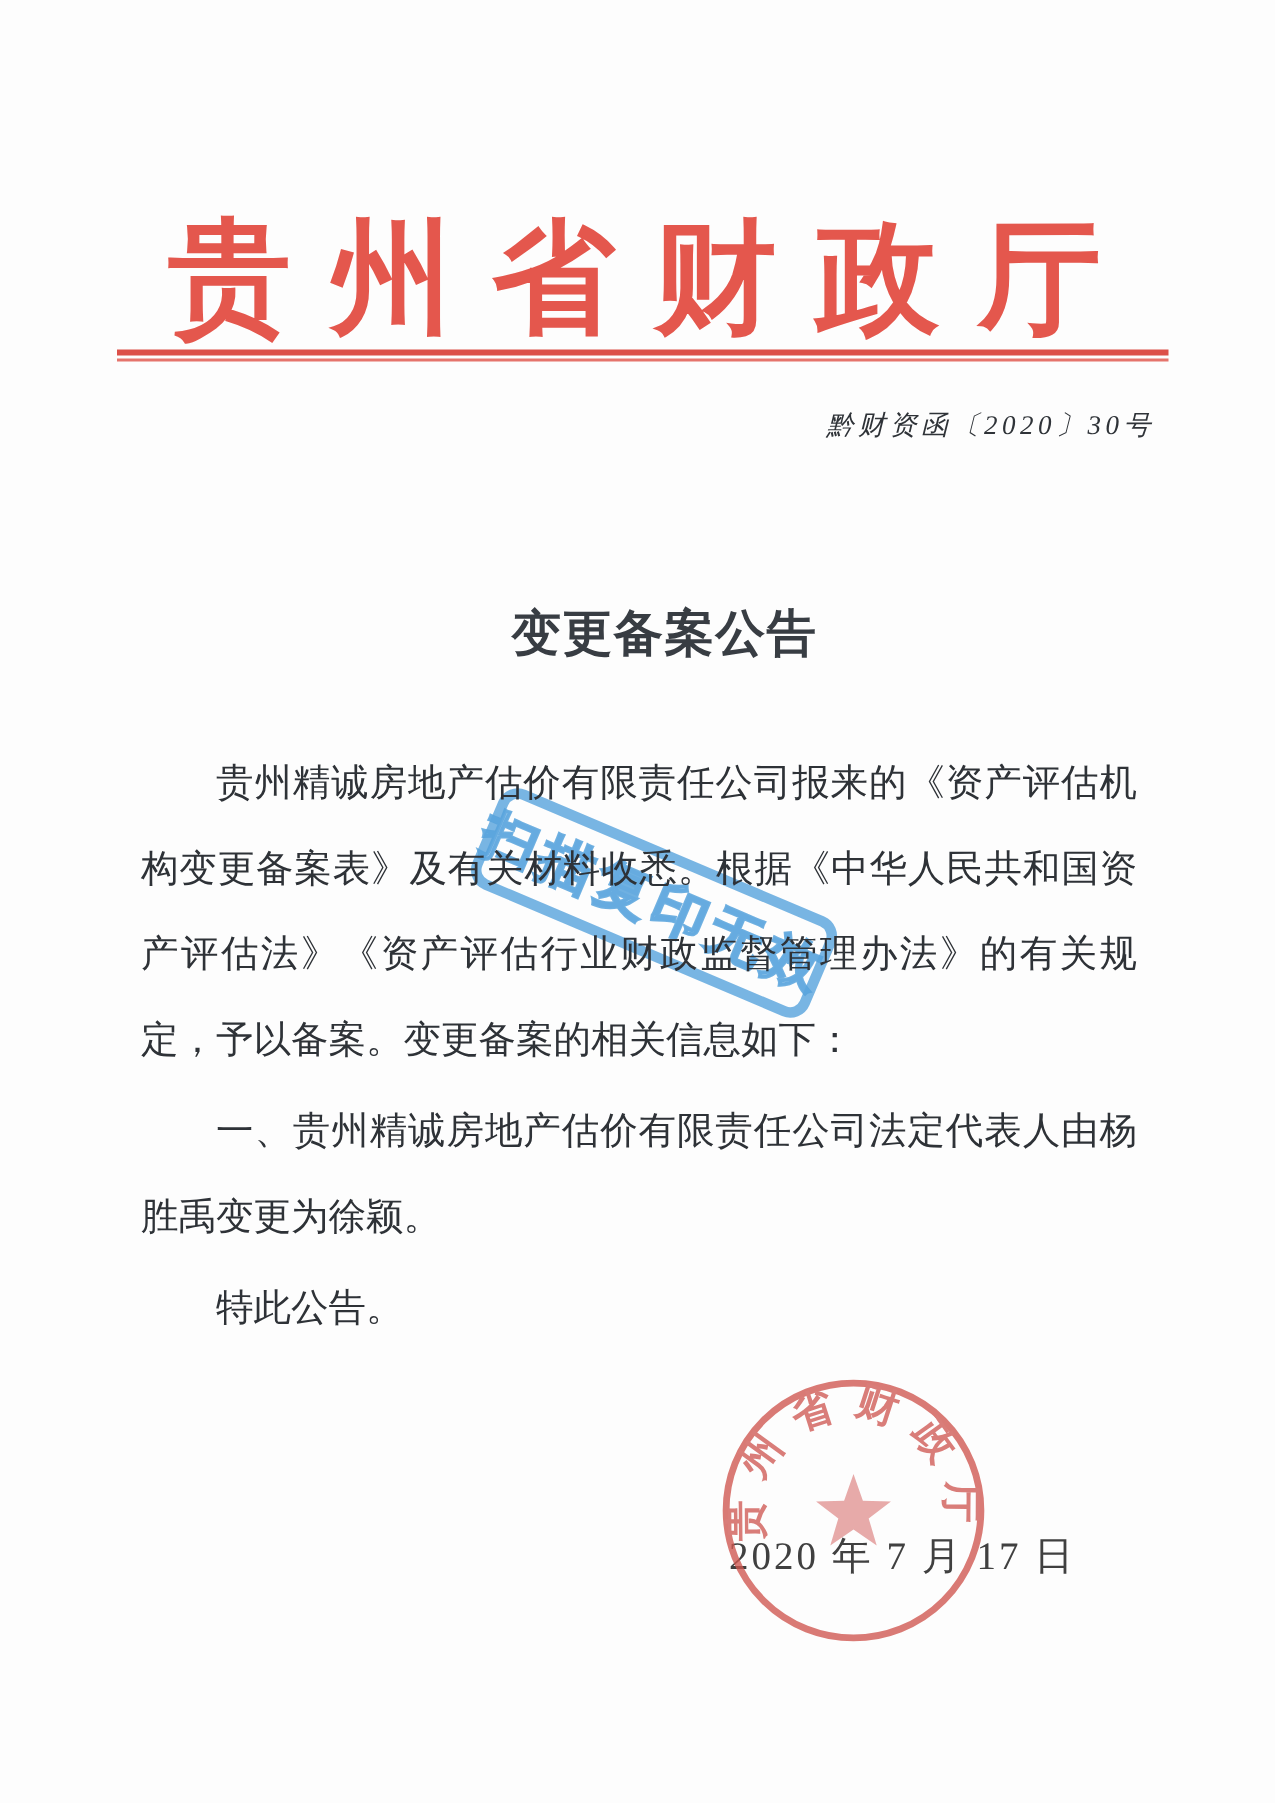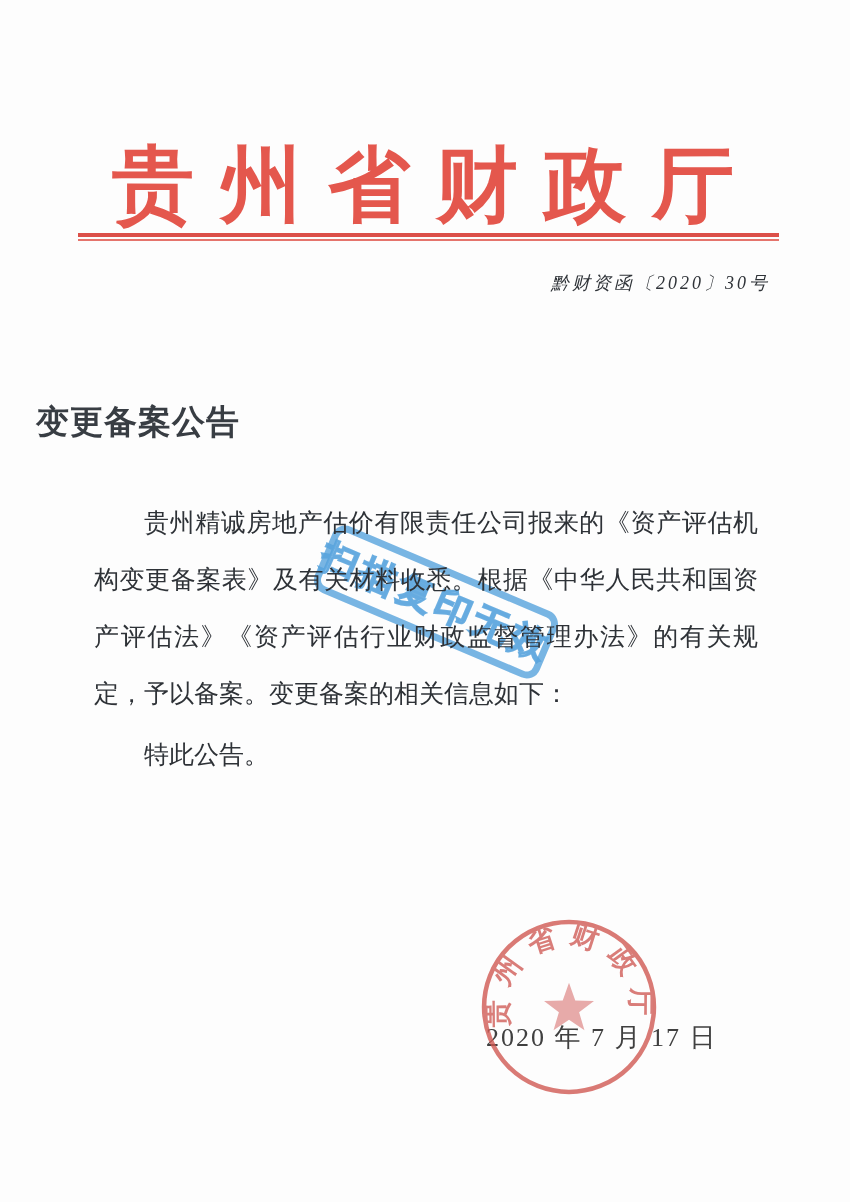--- a/index.html
+++ b/index.html
@@ -46,20 +46,21 @@
     color: #2f3338;
     font-style: italic;
   }
 
   
   .doc-title {
     position: absolute;
     top: 400px;
     left: 0;
     width: 100%;
+    text-align: center;
     font-size: 33px;
     font-weight: 700;
     letter-spacing: 1px;
     color: #383d43;
     font-family: "Liberation Sans", "DejaVu Sans", sans-serif;
     padding-left: 36px;
   }
 
   
   .body-text {
@@ -144,20 +145,21 @@
     <div class="bar-gap"></div>
     <div class="bar-thin"></div>
   </div>
 
   <div class="doc-number">黔财资函〔2020〕30号</div>
 
   <h2 class="doc-title">变更备案公告</h2>
 
   <div class="body-text">
     <p>贵州精诚房地产估价有限责任公司报来的《资产评估机构变更备案表》及有关材料收悉。根据《中华人民共和国资产评估法》《资产评估行业财政监督管理办法》的有关规定，予以备案。变更备案的相关信息如下：</p>
+    <p>一、贵州精诚房地产估价有限责任公司法定代表人由杨胜禹变更为徐颖。</p>
     <p>特此公告。</p>
   </div>
 
   <div class="watermark">
     <span>扫描复印无效</span>
   </div>
 
   <svg class="seal" viewBox="0 0 180 180" xmlns="http://www.w3.org/2000/svg">
     <circle cx="90" cy="90" r="84" fill="none" stroke="#d0564f" stroke-width="4.5"></circle>
     <polygon points="90,66 83.8,83.5 65.3,84.0 80.0,95.2 74.7,113.0 90,102.5 105.3,113.0 100.0,95.2 114.7,84.0 96.2,83.5" fill="#d66a68" opacity="0.72"></polygon>

